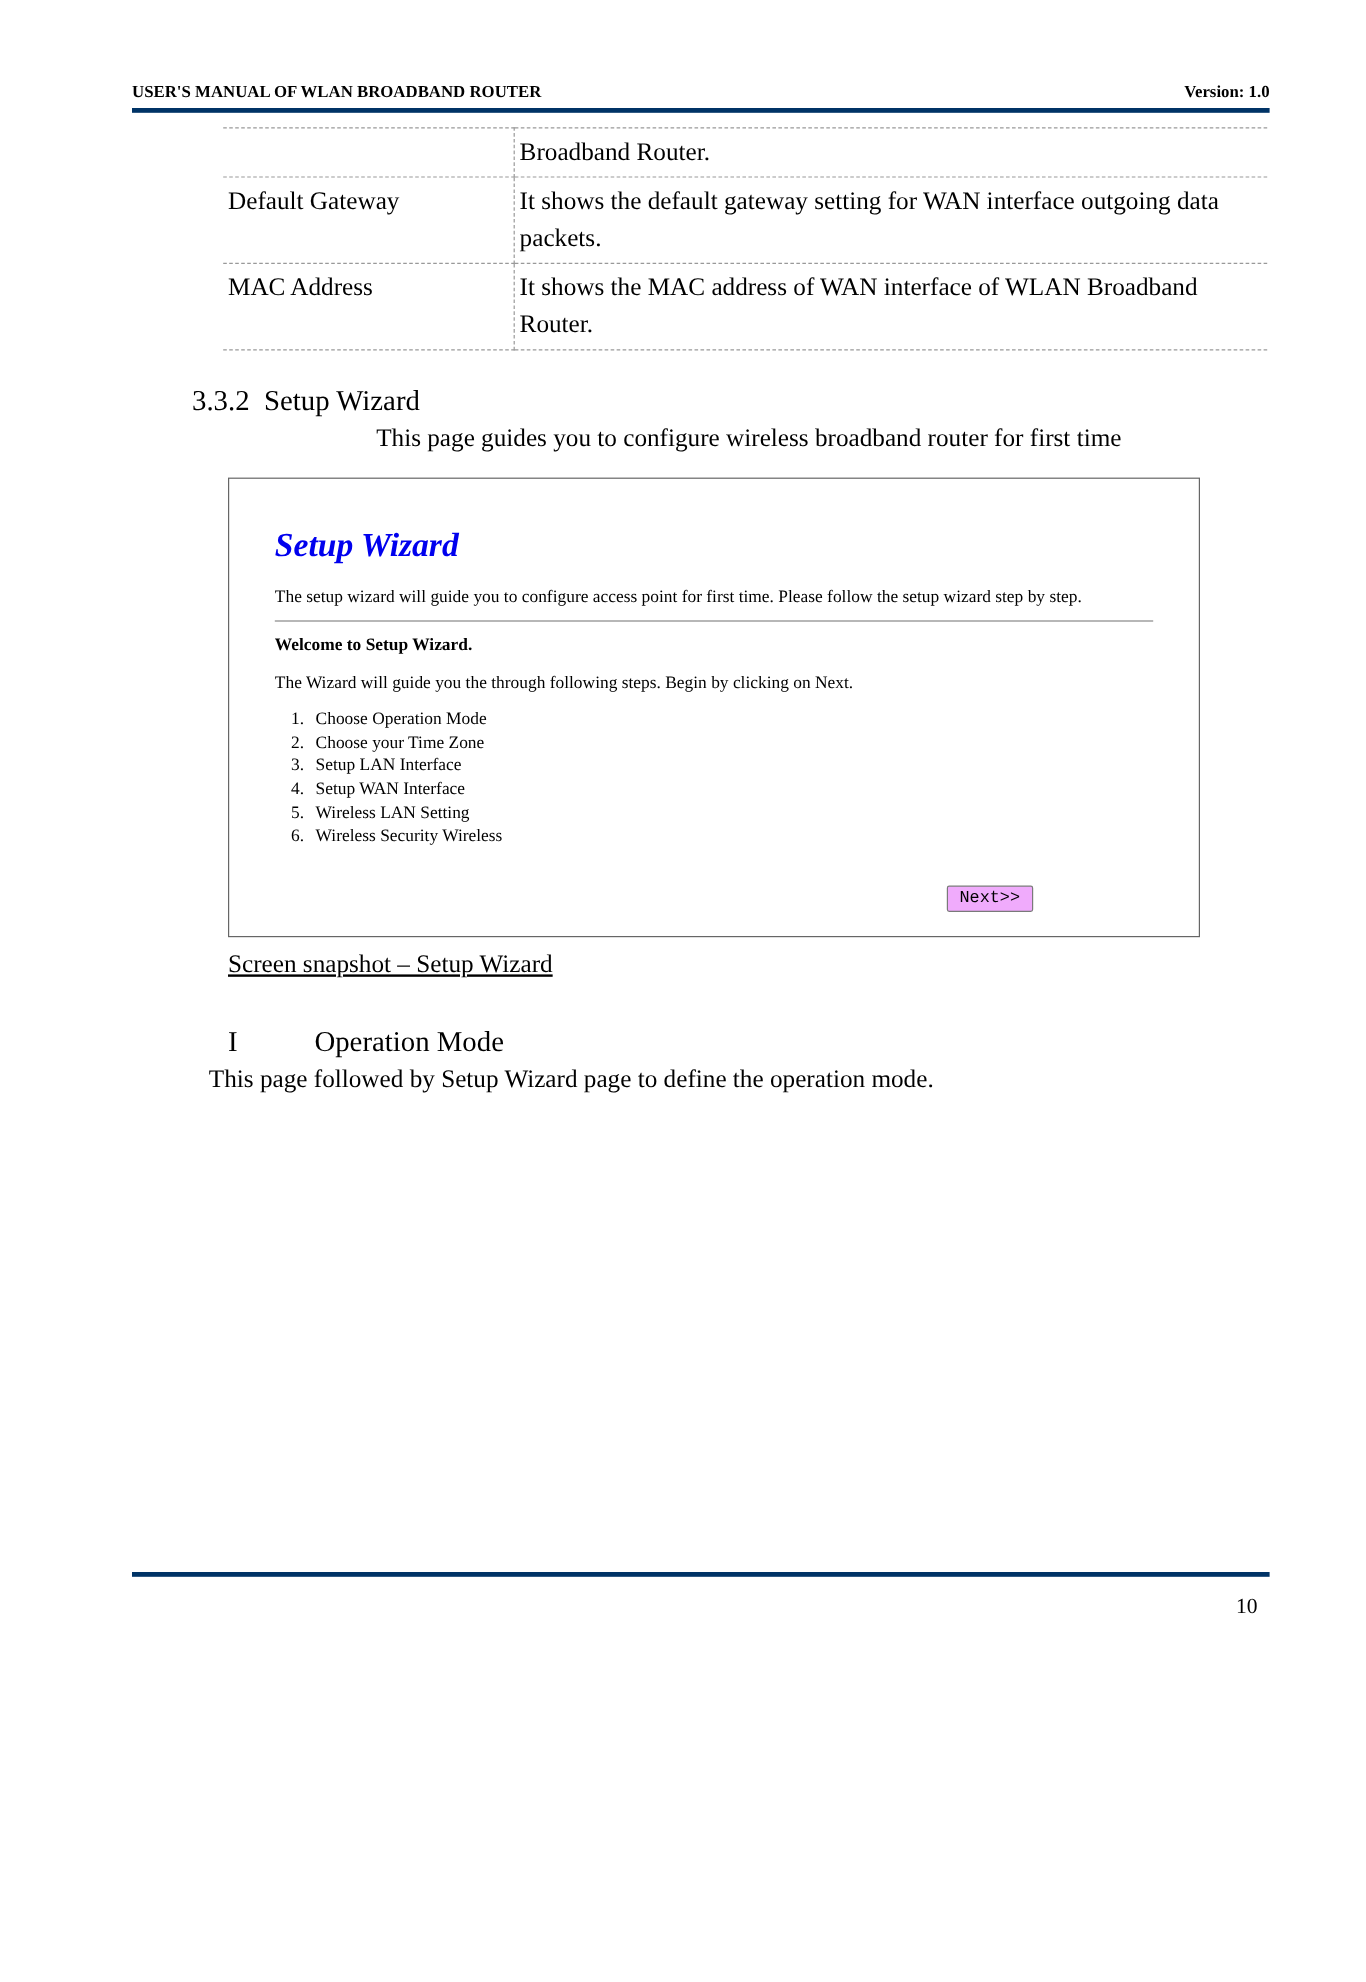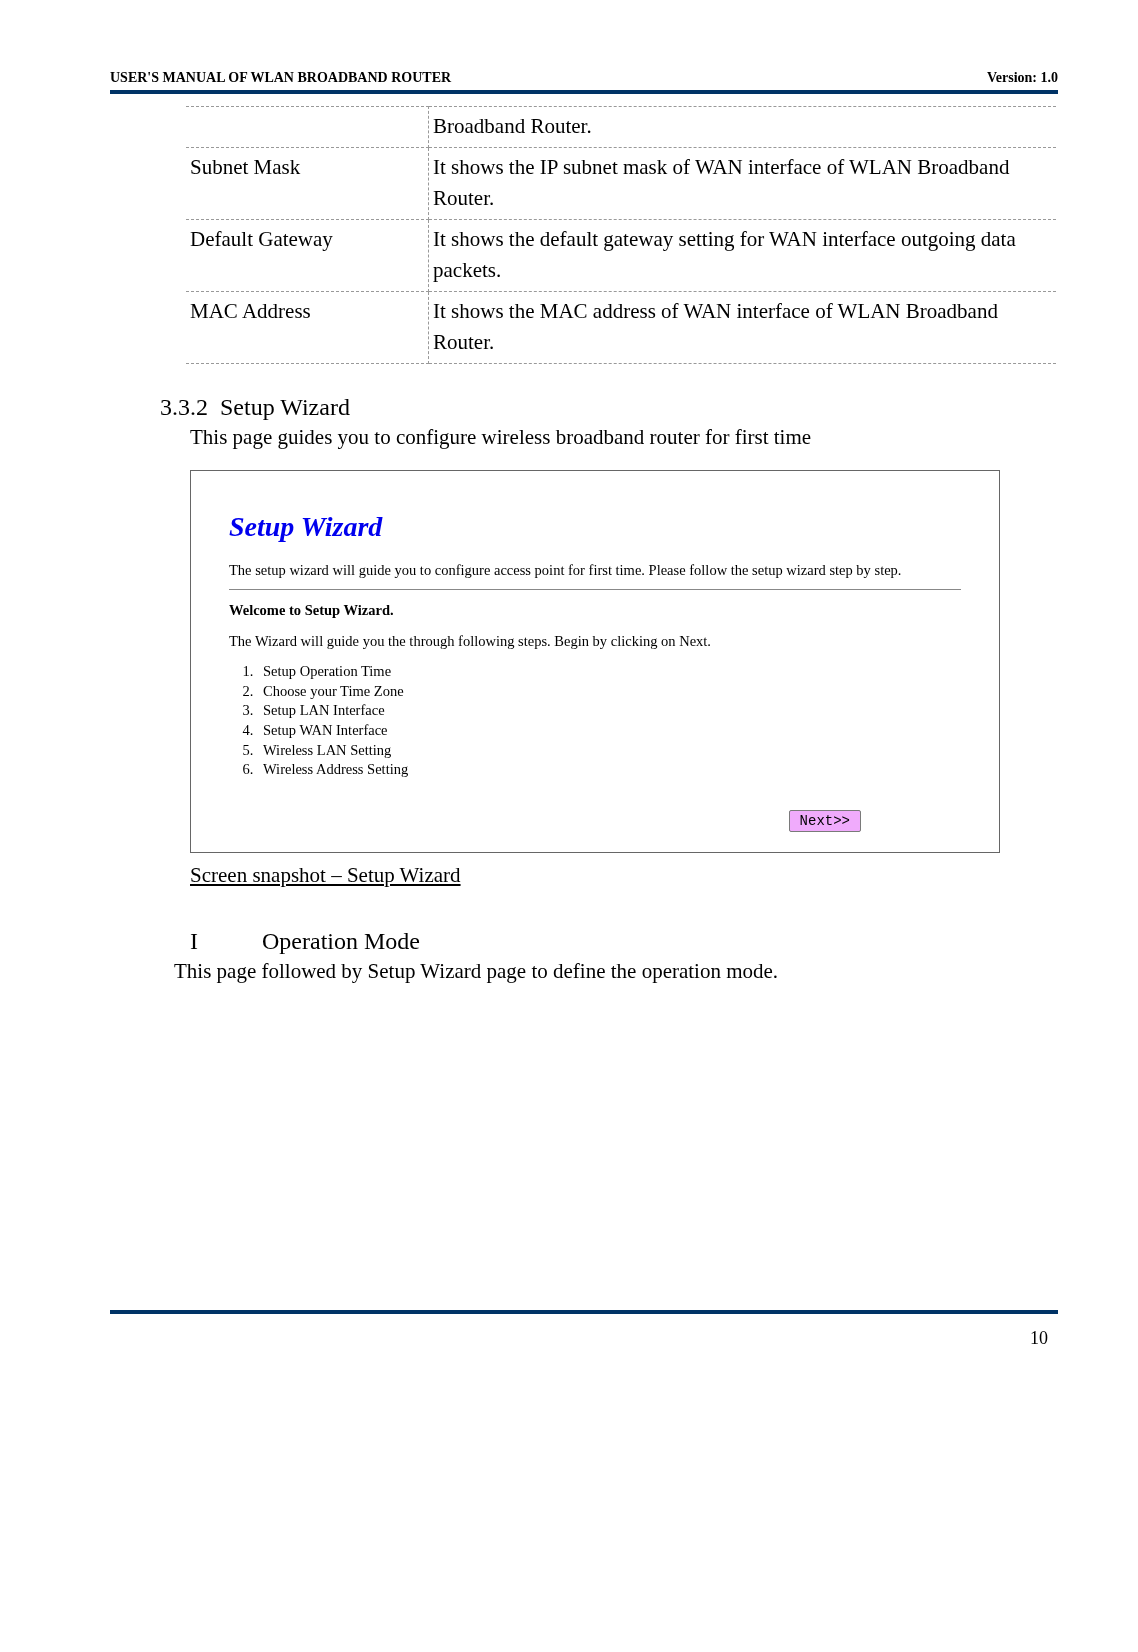--- a/index.html
+++ b/index.html
@@ -64,20 +64,21 @@
     .section-heading {
       font-size: 24px;
       margin-left: 50px;
       margin-top: 30px;
       margin-bottom: 4px;
     }
     .section-intro {
       font-size: 21px;
       margin-left: 80px;
       margin-bottom: 20px;
+      text-align: center;
     }
     .screenshot-box {
       margin-left: 80px;
       width: 810px;
       border: 1px solid #666;
       padding: 40px 38px 20px 38px;
       box-sizing: border-box;
     }
     .wizard-title {
       font-family: 'Times New Roman', serif;
@@ -164,24 +165,20 @@
     <span>USER'S MANUAL OF WLAN BROADBAND ROUTER</span>
     <span>Version: 1.0</span>
   </div>
   <div class="header-rule-thick"></div>
 
   <table class="info-table">
     <tbody>
         <tr>
       <td class="label-col"></td>
       <td>Broadband Router.</td>
-    </tr>
-    <tr>
-      <td class="label-col">Subnet Mask</td>
-      <td>It shows the IP subnet mask of WAN interface of WLAN Broadband Router.</td>
     </tr>
     <tr>
       <td class="label-col">Default Gateway</td>
       <td>It shows the default gateway setting for WAN interface outgoing data packets.</td>
     </tr>
     <tr>
       <td class="label-col">MAC Address</td>
       <td>It shows the MAC address of WAN interface of WLAN Broadband Router.</td>
     </tr>
   </tbody>
@@ -193,26 +190,26 @@
   </div>
   <div class="section-intro">This page guides you to configure wireless broadband router for first time</div>
 
   <div class="screenshot-box">
     <div class="wizard-title">Setup Wizard</div>
     <div class="wizard-desc">The setup wizard will guide you to configure access point for first time. Please follow the setup wizard step by step.</div>
     <hr class="wizard-hr">
     <div class="wizard-welcome">Welcome to Setup Wizard.</div>
     <div class="wizard-instruct">The Wizard will guide you the through following steps. Begin by clicking on Next.</div>
     <ol class="wizard-steps">
-      <li>Setup Operation Time</li>
+      <li>Choose Operation Mode</li>
       <li>Choose your Time Zone</li>
       <li>Setup LAN Interface</li>
       <li>Setup WAN Interface</li>
       <li>Wireless LAN Setting</li>
-      <li>Wireless Address Setting</li>
+      <li>Wireless Security Wireless</li>
     </ol>
     <div class="next-btn-row">
       <button class="next-btn">Next&gt;&gt;</button>
     </div>
   </div>
 
   <div class="caption">Screen snapshot – Setup Wizard</div>
 
   <div class="sub-heading-row">
     <div class="sub-heading-num">I</div>

